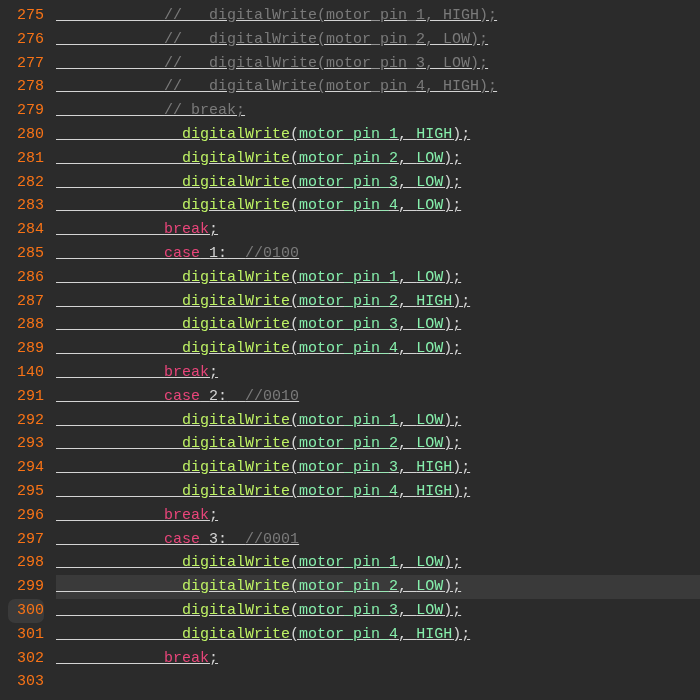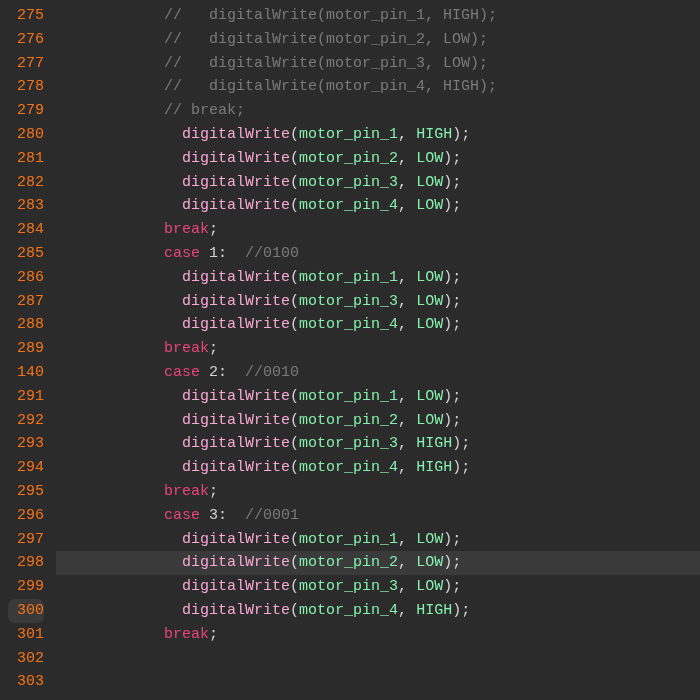--- a/index.html
+++ b/index.html
@@ -24,26 +24,27 @@
     user-select: none;
     flex-shrink: 0;
     width: 56px;
   }
   .gutter .ln { height: 23.8px; }
   .gutter .ln.hl { background: #3a3a3a; border-radius: 7px; }
   .code {
     flex: 1;
     padding: 4px 0 0 0;
     color: #d4d4d4;
+    text-decoration: underline;
   }
   .line { height: 23.8px; white-space: pre; }
   .line.hl { background: #3a3a3a; }
   .cm { color: #7a7a7a; }       
   .kw { color: #e8457a; }       
-  .fn { color: #f9a8d4; }       
+  .fn { color: #bef264; }       
   .num { color: #d4d4d4; }      
   .id { color: #86efac; }      
   .pn { color: #d4d4d4; }
 </style>
 </head>
 <body>
 
 <div class="editor">
   <div class="gutter">
       <div class="ln">275</div>
@@ -82,20 +83,21 @@
       <div class="line">            <span class="cm">//   digitalWrite(motor_pin_3, LOW);</span></div>
       <div class="line">            <span class="cm">//   digitalWrite(motor_pin_4, HIGH);</span></div>
       <div class="line">            <span class="cm">// break;</span></div>
       <div class="line">              <span class="fn">digitalWrite</span><span class="pn">(</span><span class="id">motor_pin_1</span><span class="pn">, </span><span class="id">HIGH</span><span class="pn">);</span></div>
       <div class="line">              <span class="fn">digitalWrite</span><span class="pn">(</span><span class="id">motor_pin_2</span><span class="pn">, </span><span class="id">LOW</span><span class="pn">);</span></div>
       <div class="line">              <span class="fn">digitalWrite</span><span class="pn">(</span><span class="id">motor_pin_3</span><span class="pn">, </span><span class="id">LOW</span><span class="pn">);</span></div>
       <div class="line">              <span class="fn">digitalWrite</span><span class="pn">(</span><span class="id">motor_pin_4</span><span class="pn">, </span><span class="id">LOW</span><span class="pn">);</span></div>
       <div class="line">            <span class="kw">break</span><span class="pn">;</span></div>
       <div class="line">            <span class="kw">case</span> <span class="num">1</span><span class="pn">:</span>  <span class="cm">//0100</span></div>
       <div class="line">              <span class="fn">digitalWrite</span><span class="pn">(</span><span class="id">motor_pin_1</span><span class="pn">, </span><span class="id">LOW</span><span class="pn">);</span></div>
+      <div class="line">              <span class="fn">digitalWrite</span><span class="pn">(</span><span class="id">motor_pin_2</span><span class="pn">, </span><span class="id">HIGH</span><span class="pn">);</span></div>
       <div class="line">              <span class="fn">digitalWrite</span><span class="pn">(</span><span class="id">motor_pin_3</span><span class="pn">, </span><span class="id">LOW</span><span class="pn">);</span></div>
       <div class="line">              <span class="fn">digitalWrite</span><span class="pn">(</span><span class="id">motor_pin_4</span><span class="pn">, </span><span class="id">LOW</span><span class="pn">);</span></div>
       <div class="line">            <span class="kw">break</span><span class="pn">;</span></div>
       <div class="line">            <span class="kw">case</span> <span class="num">2</span><span class="pn">:</span>  <span class="cm">//0010</span></div>
       <div class="line">              <span class="fn">digitalWrite</span><span class="pn">(</span><span class="id">motor_pin_1</span><span class="pn">, </span><span class="id">LOW</span><span class="pn">);</span></div>
       <div class="line">              <span class="fn">digitalWrite</span><span class="pn">(</span><span class="id">motor_pin_2</span><span class="pn">, </span><span class="id">LOW</span><span class="pn">);</span></div>
       <div class="line">              <span class="fn">digitalWrite</span><span class="pn">(</span><span class="id">motor_pin_3</span><span class="pn">, </span><span class="id">HIGH</span><span class="pn">);</span></div>
       <div class="line">              <span class="fn">digitalWrite</span><span class="pn">(</span><span class="id">motor_pin_4</span><span class="pn">, </span><span class="id">HIGH</span><span class="pn">);</span></div>
       <div class="line">            <span class="kw">break</span><span class="pn">;</span></div>
       <div class="line">            <span class="kw">case</span> <span class="num">3</span><span class="pn">:</span>  <span class="cm">//0001</span></div>

